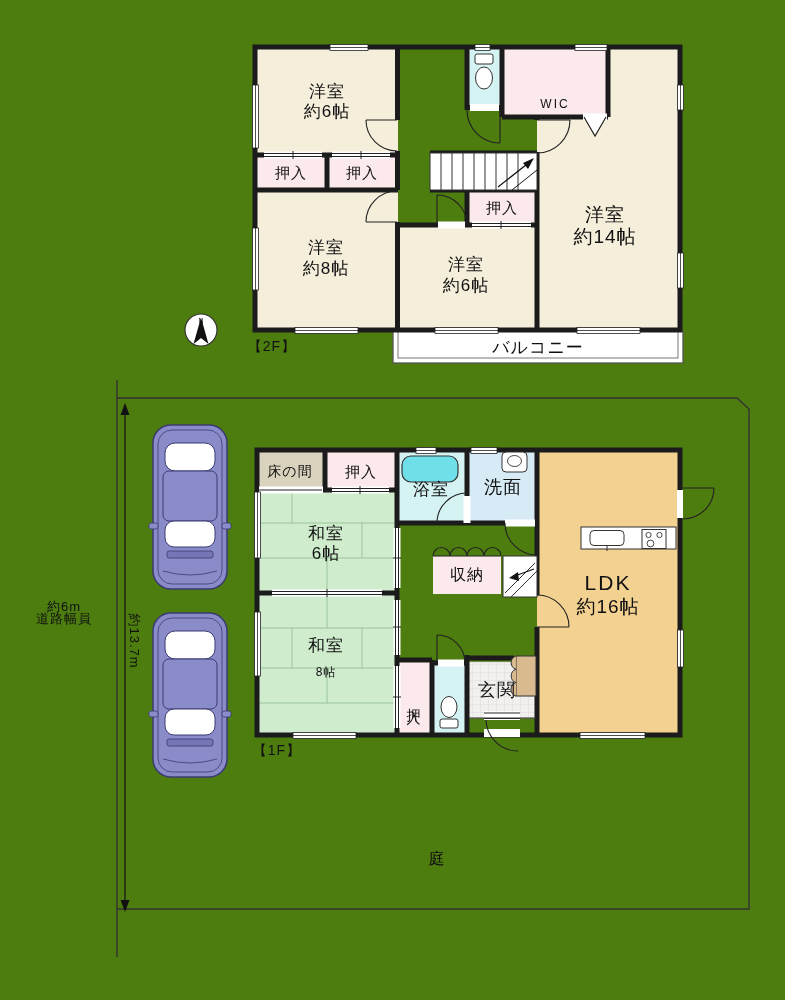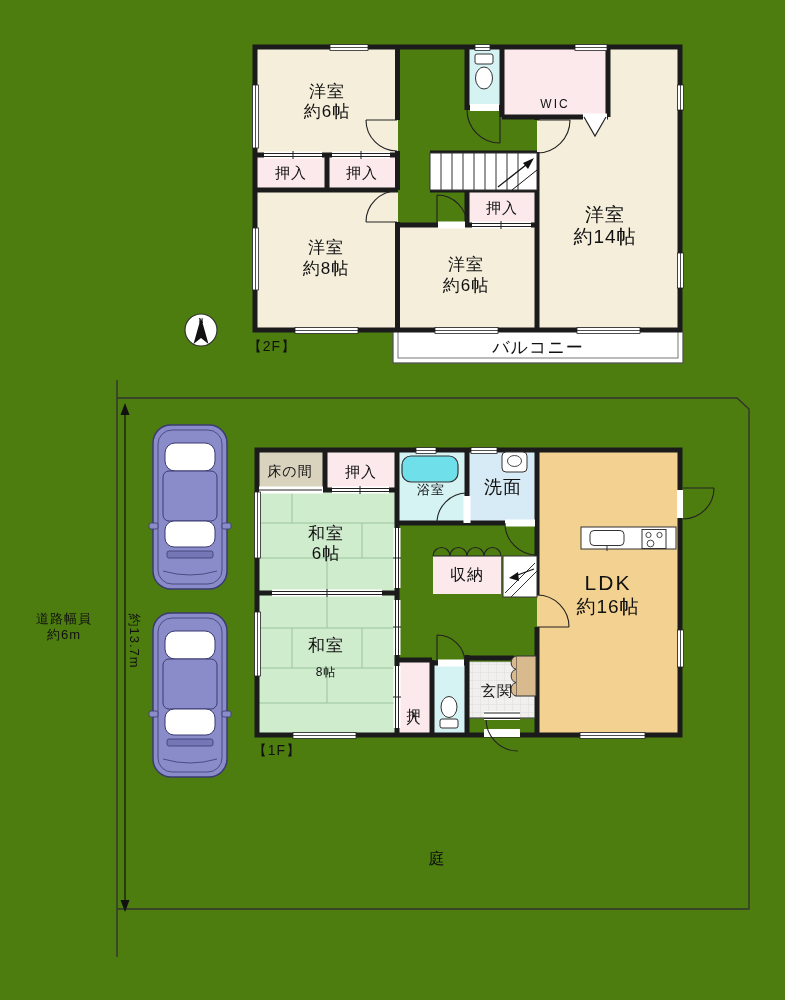--- a/index.html
+++ b/index.html
@@ -275,32 +275,32 @@
 <div class="lbl" style="left:605px;top:236px;font-size:19px">約14帖</div>
 <div class="lbl" style="left:326px;top:247px;font-size:17px">洋室</div>
 <div class="lbl" style="left:326px;top:268px;font-size:17px">約8帖</div>
 <div class="lbl" style="left:466px;top:264px;font-size:17px">洋室</div>
 <div class="lbl" style="left:466px;top:285px;font-size:17px">約6帖</div>
 <div class="lbl" style="left:538px;top:347px;font-size:17px">バルコニー</div>
 <div class="lbl" style="left:272px;top:346px;font-size:14px">【2F】</div>
 
 <div class="lbl" style="left:290px;top:471px;font-size:14px">床の間</div>
 <div class="lbl" style="left:361px;top:471px;font-size:15px">押入</div>
-<div class="lbl" style="left:431px;top:489px;font-size:13px">浴室</div>
+<div class="lbl" style="left:431px;top:489px;font-size:17px">浴室</div>
 <div class="lbl" style="left:503px;top:487px;font-size:18px">洗面</div>
 <div class="lbl" style="left:326px;top:533px;font-size:17px">和室</div>
 <div class="lbl" style="left:326px;top:553px;font-size:17px">6帖</div>
 <div class="lbl" style="left:467px;top:575px;font-size:16px">収納</div>
 <div class="lbl" style="left:608px;top:582px;font-size:21px;letter-spacing:2px">LDK</div>
 <div class="lbl" style="left:608px;top:606px;font-size:19px">約16帖</div>
 <div class="lbl" style="left:326px;top:645px;font-size:17px">和室</div>
 <div class="lbl" style="left:326px;top:672px;font-size:12px">8帖</div>
 <div class="lbl vert" style="left:414px;top:699px;font-size:14px;transform:translate(-50%,-50%)">押入</div>
-<div class="lbl" style="left:497px;top:690px;font-size:15px">玄関</div>
+<div class="lbl" style="left:497px;top:690px;font-size:18px">玄関</div>
 <div class="lbl" style="left:277px;top:750px;font-size:14px">【1F】</div>
 <div class="lbl" style="left:437px;top:859px;font-size:16px">庭</div>
 
 <div class="lbl" style="left:64px;top:618px;font-size:13px">道路幅員</div>
-<div class="lbl" style="left:64px;top:634px;font-size:13px">約6m</div>
+<div class="lbl" style="left:64px;top:606px;font-size:13px">約6m</div>
 <div class="lbl rot" style="left:134px;top:641px;font-size:13px">約13.7m</div>
 <div class="lbl" style="left:201px;top:320px;font-size:7px;letter-spacing:0">N</div>
 
 </div>
 
 </body></html>

